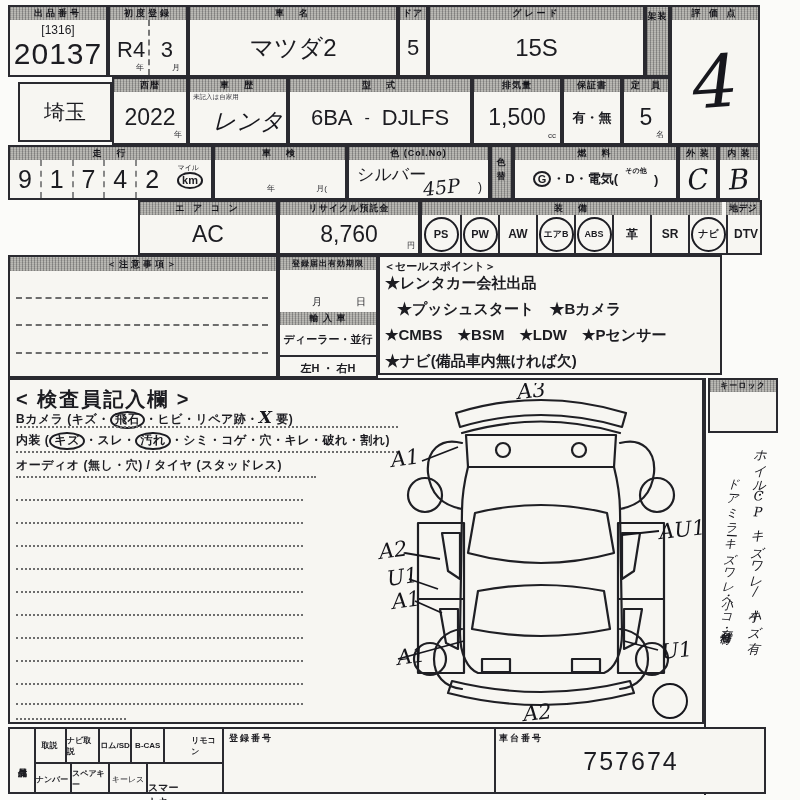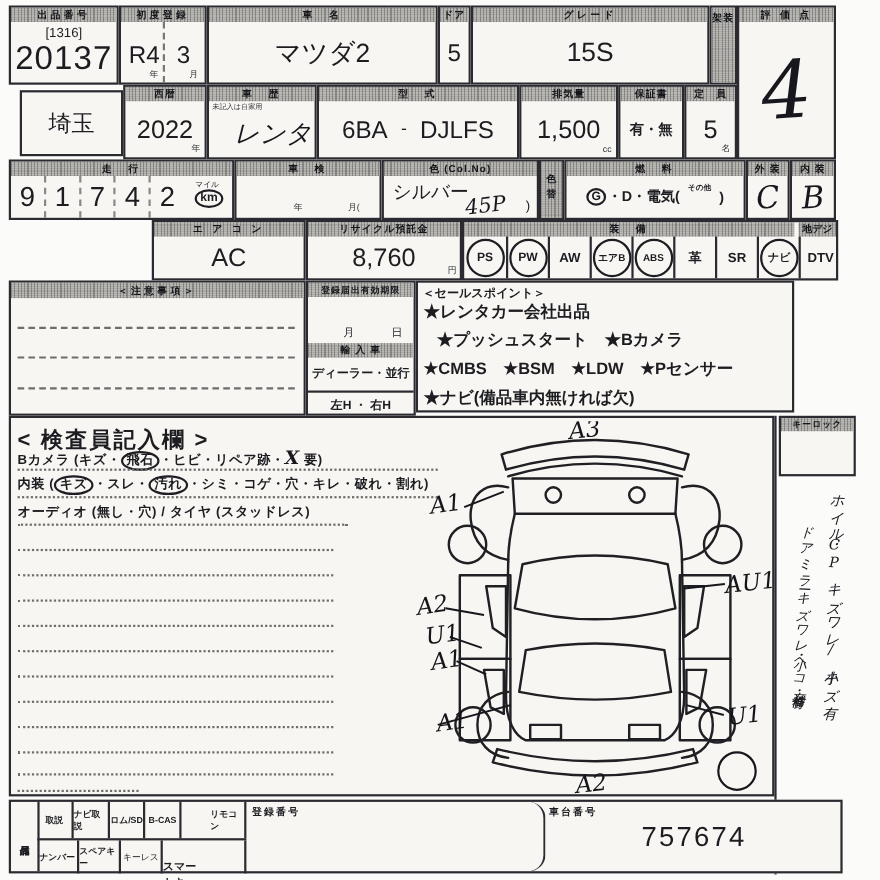--- a/index.html
+++ b/index.html
@@ -341,21 +341,21 @@
       <span style="flex:1;border-right:2px solid #2a2a30;display:flex;align-items:center;justify-content:center;font-size:8px;font-weight:bold;padding-left:26px;">リモコン</span>
     </div>
     <div style="position:absolute;left:24px;top:35px;width:190px;height:30px;display:flex;">
       <span style="flex:1;border-right:2px solid #2a2a30;display:flex;align-items:center;justify-content:center;font-size:8px;font-weight:bold;">ナンバー</span>
       <span style="flex:1;border-right:2px solid #2a2a30;display:flex;align-items:center;justify-content:center;font-size:8px;font-weight:bold;">スペアキー</span>
       <span style="flex:1;border-right:2px solid #2a2a30;display:flex;align-items:center;justify-content:center;font-size:8px;font-weight:normal;">キーレス</span>
       <span style="flex:1;border-right:2px solid #2a2a30;display:flex;align-items:center;justify-content:center;font-size:10px;font-weight:bold;margin-top:31px;">スマートキー</span>
       <span style="flex:1;border-right:2px solid #2a2a30;display:flex;align-items:center;justify-content:center;font-size:8px;font-weight:bold;"></span>
     </div>
 
-    <div style="position:absolute;left:214px;top:0;bottom:0;width:270px;border-right:2px solid #2a2a30;border-radius:15px;">
+    <div style="position:absolute;left:214px;top:0;bottom:0;width:270px;border-right:2px solid #2a2a30;">
       <span style="position:absolute;top:3px;left:5px;font-size:9px;font-weight:bold;letter-spacing:2px;">登録番号</span>
       <span></span>
     </div>
 
     <div style="position:absolute;left:484px;top:0;bottom:0;width:274px;">
       <span style="position:absolute;top:3px;left:5px;font-size:9px;font-weight:bold;letter-spacing:2px;">車台番号</span>
       <div style="position:absolute;top:18px;left:0;right:0;text-align:center;font-size:25px;letter-spacing:2px;">757674</div>
     </div>
   </div>
 

